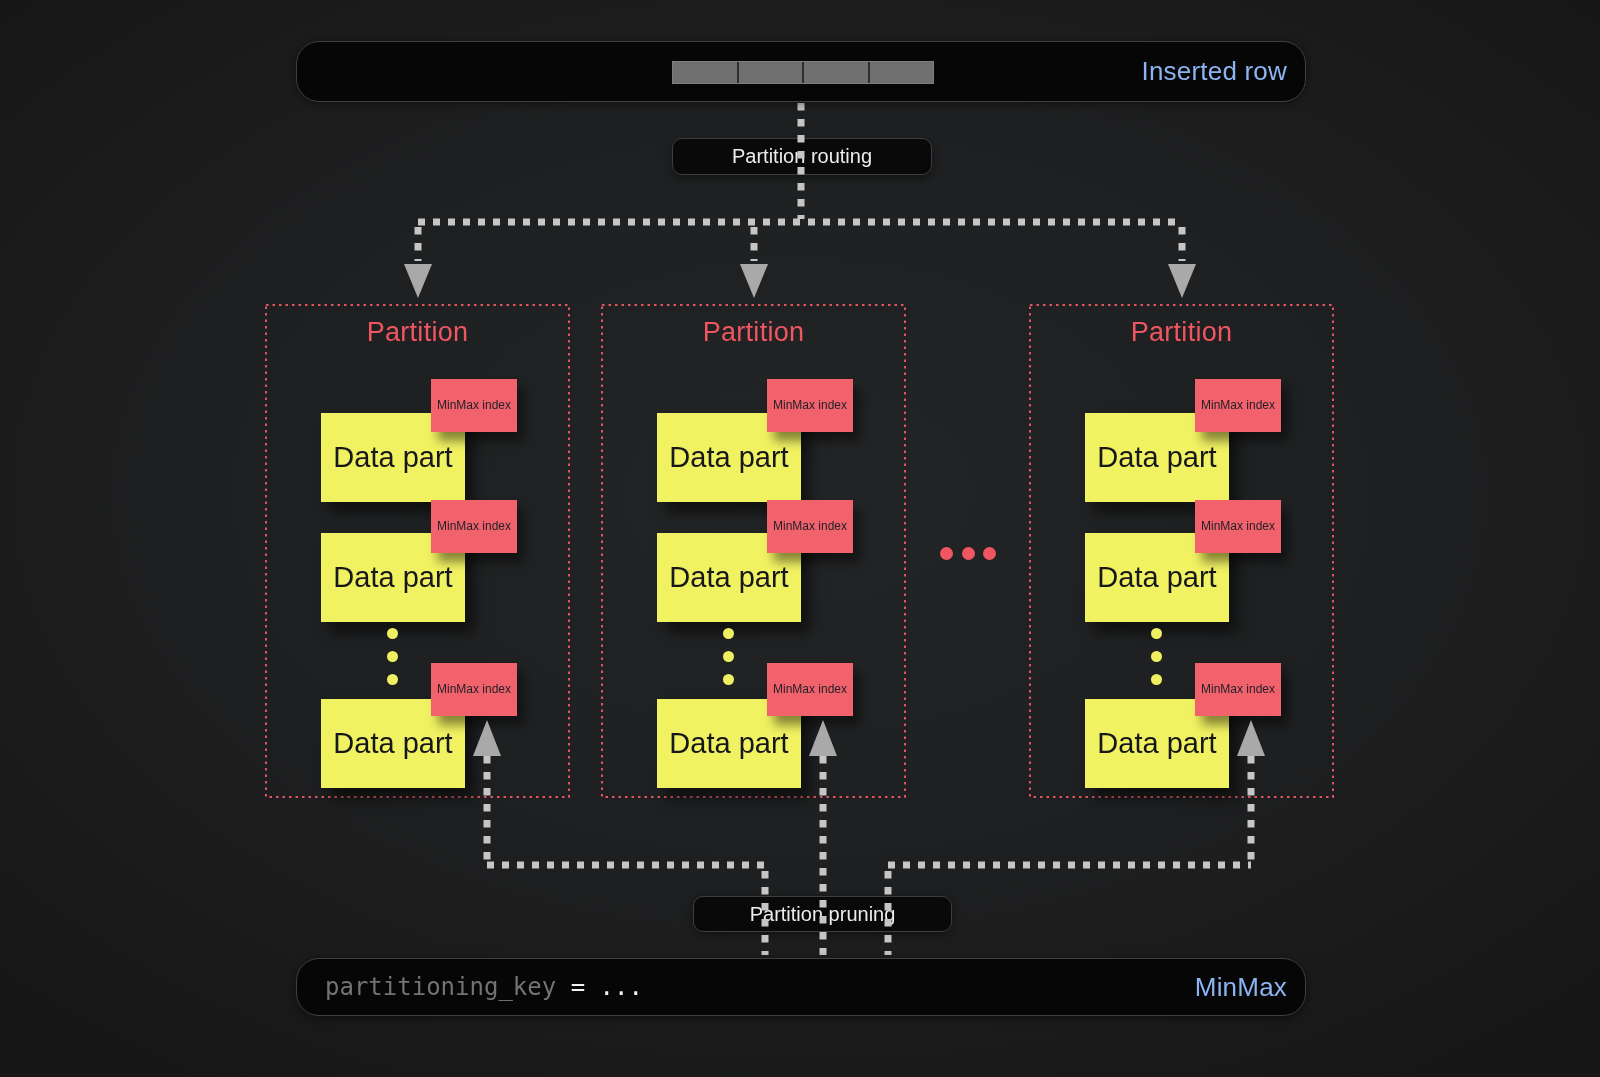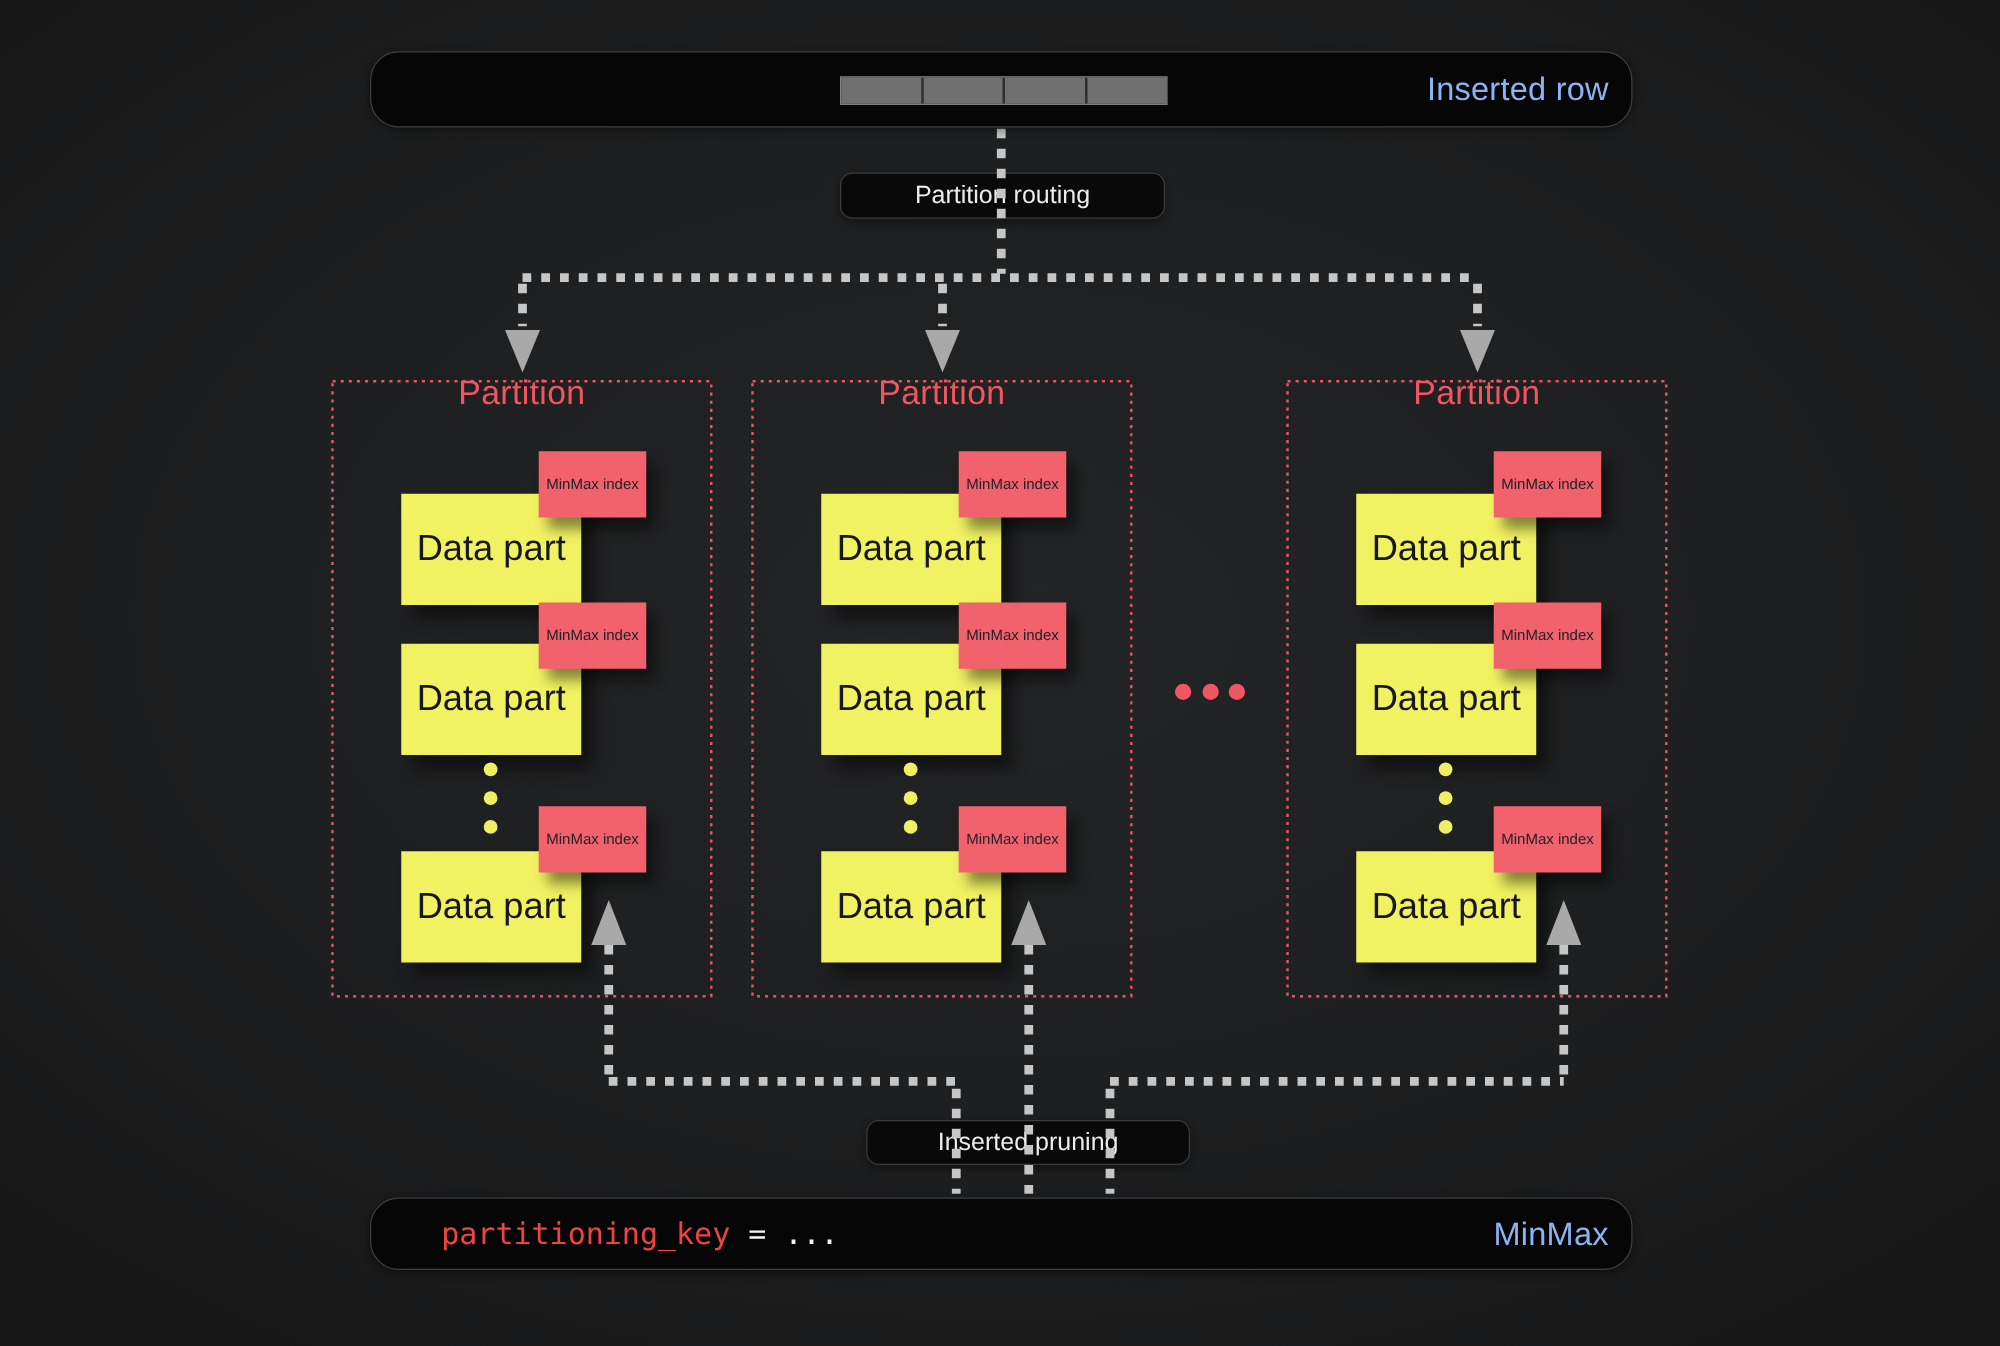--- a/index.html
+++ b/index.html
@@ -26,34 +26,34 @@
   }
   .row-cells{
     position:absolute;left:375px;top:19px;width:262px;height:23px;
     display:flex;gap:2px;background:#2e2e2e;border:1px solid #7e7e7e;box-sizing:border-box;
   }
   .row-cells .cell{flex:1;background:#6f6f6f;}
   .sql{
     position:absolute;left:28px;top:0;bottom:0;display:flex;align-items:center;
     font-family:"DejaVu Sans Mono", monospace;font-size:24px;color:#f2f2f2;white-space:pre;
   }
-  .sql .hl{color:#ef4444;margin-left:28px;}
+  .sql .hl{color:#737373;}
 
   
   .pill{
     position:absolute;z-index:3;background:#09090a;border:1.5px solid #3d3d3f;border-radius:10px;
     box-shadow:0 3px 8px rgba(0,0,0,.4);
     display:flex;align-items:center;justify-content:center;
     color:#ededed;font-size:20px;box-sizing:border-box;
   }
   .pill.routing{left:672px;top:138px;width:260px;height:37px;}
   .pill.pruning{left:693px;top:896px;width:259px;height:36px;}
 
   
-  .partition{position:absolute;top:286px;width:305px;height:494px;z-index:2;}
+  .partition{position:absolute;top:304px;width:305px;height:494px;z-index:2;}
   .partition.p1{left:265px;}
   .partition.p2{left:601px;}
   .partition.p3{left:1029px;}
   .partition-title{
     position:absolute;left:0;right:0;top:13px;text-align:center;
     color:#f05662;font-size:27px;letter-spacing:.3px;
   }
   .datapart{
     position:absolute;left:56px;width:144px;height:89px;background:#f1f262;
     box-shadow:9px 11px 12px rgba(0,0,0,.5);
@@ -91,21 +91,21 @@
     <div class="row-cells">
       <div class="cell"></div>
       <div class="cell"></div>
       <div class="cell"></div>
       <div class="cell"></div>
     </div>
     <span class="bar-label">Inserted row</span>
   </div>
 
   <div class="pill routing">Partition routing</div>
-  <div class="pill pruning">Inserted pruning</div>
+  <div class="pill pruning">Partition pruning</div>
 
   <div class="partition p1">
     <div class="partition-title">Partition</div>
     <div class="datapart dp0">Data part</div>
     <div class="minmax mm0">MinMax index</div>
     <div class="datapart dp1">Data part</div>
     <div class="minmax mm1">MinMax index</div>
     <div class="vdots">
       <span class="ydot"></span>
       <span class="ydot"></span>

